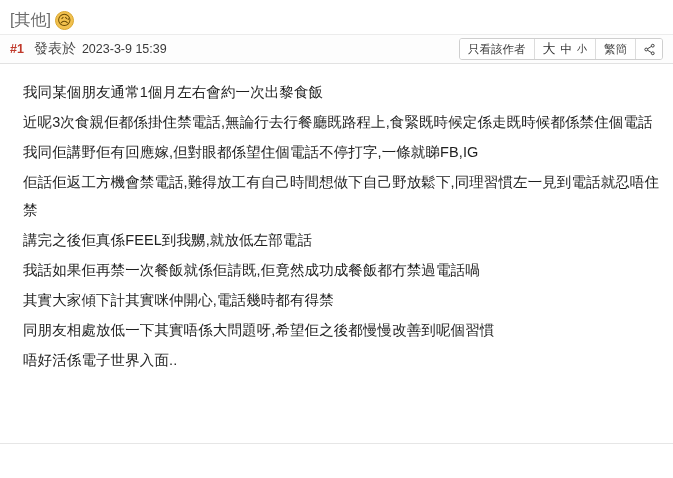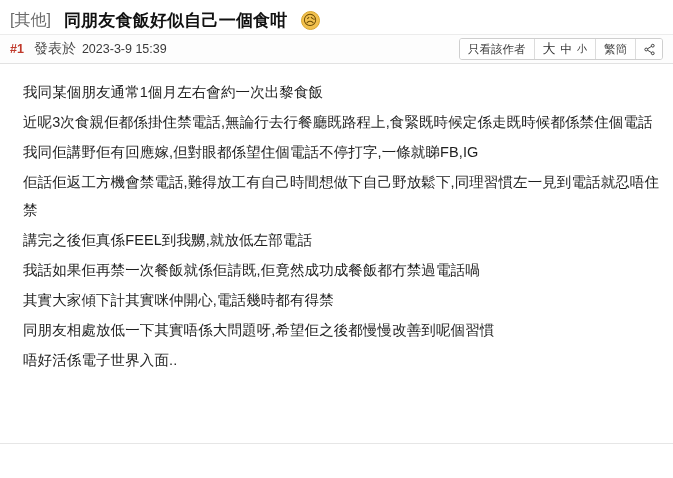--- a/index.html
+++ b/index.html
@@ -19,21 +19,21 @@
     width: 673px;
     height: 478px;
     background: #fff;
     box-sizing: border-box;
   }
 
   
   .title-bar {
     display: flex;
     align-items: center;
-    gap: 13px;
+    gap: 4px;
     padding: 12px 10px 6px 10px;
     height: 34px;
     box-sizing: border-box;
   }
   .title-cat {
     font-size: 16px;
     color: #6b6b6b;
     font-weight: 400;
     white-space: nowrap;
   }
@@ -160,21 +160,20 @@
     background: #fff;
   }
 </style>
 </head>
 <body>
 
 <div class="page">
 
   <div class="title-bar">
     <span class="title-cat">[其他]</span>
-    <span class="title-text">同朋友食飯好似自己一個食咁</span>
     <span class="title-emoji">😥</span>
   </div>
 
   <div class="meta-bar">
     <span class="post-no">#1</span>
     <span class="post-date-label">發表於</span>
     <span class="post-date">2023-3-9 15:39</span>
 
     <div class="meta-right">
       <span class="meta-btn">只看該作者</span>

